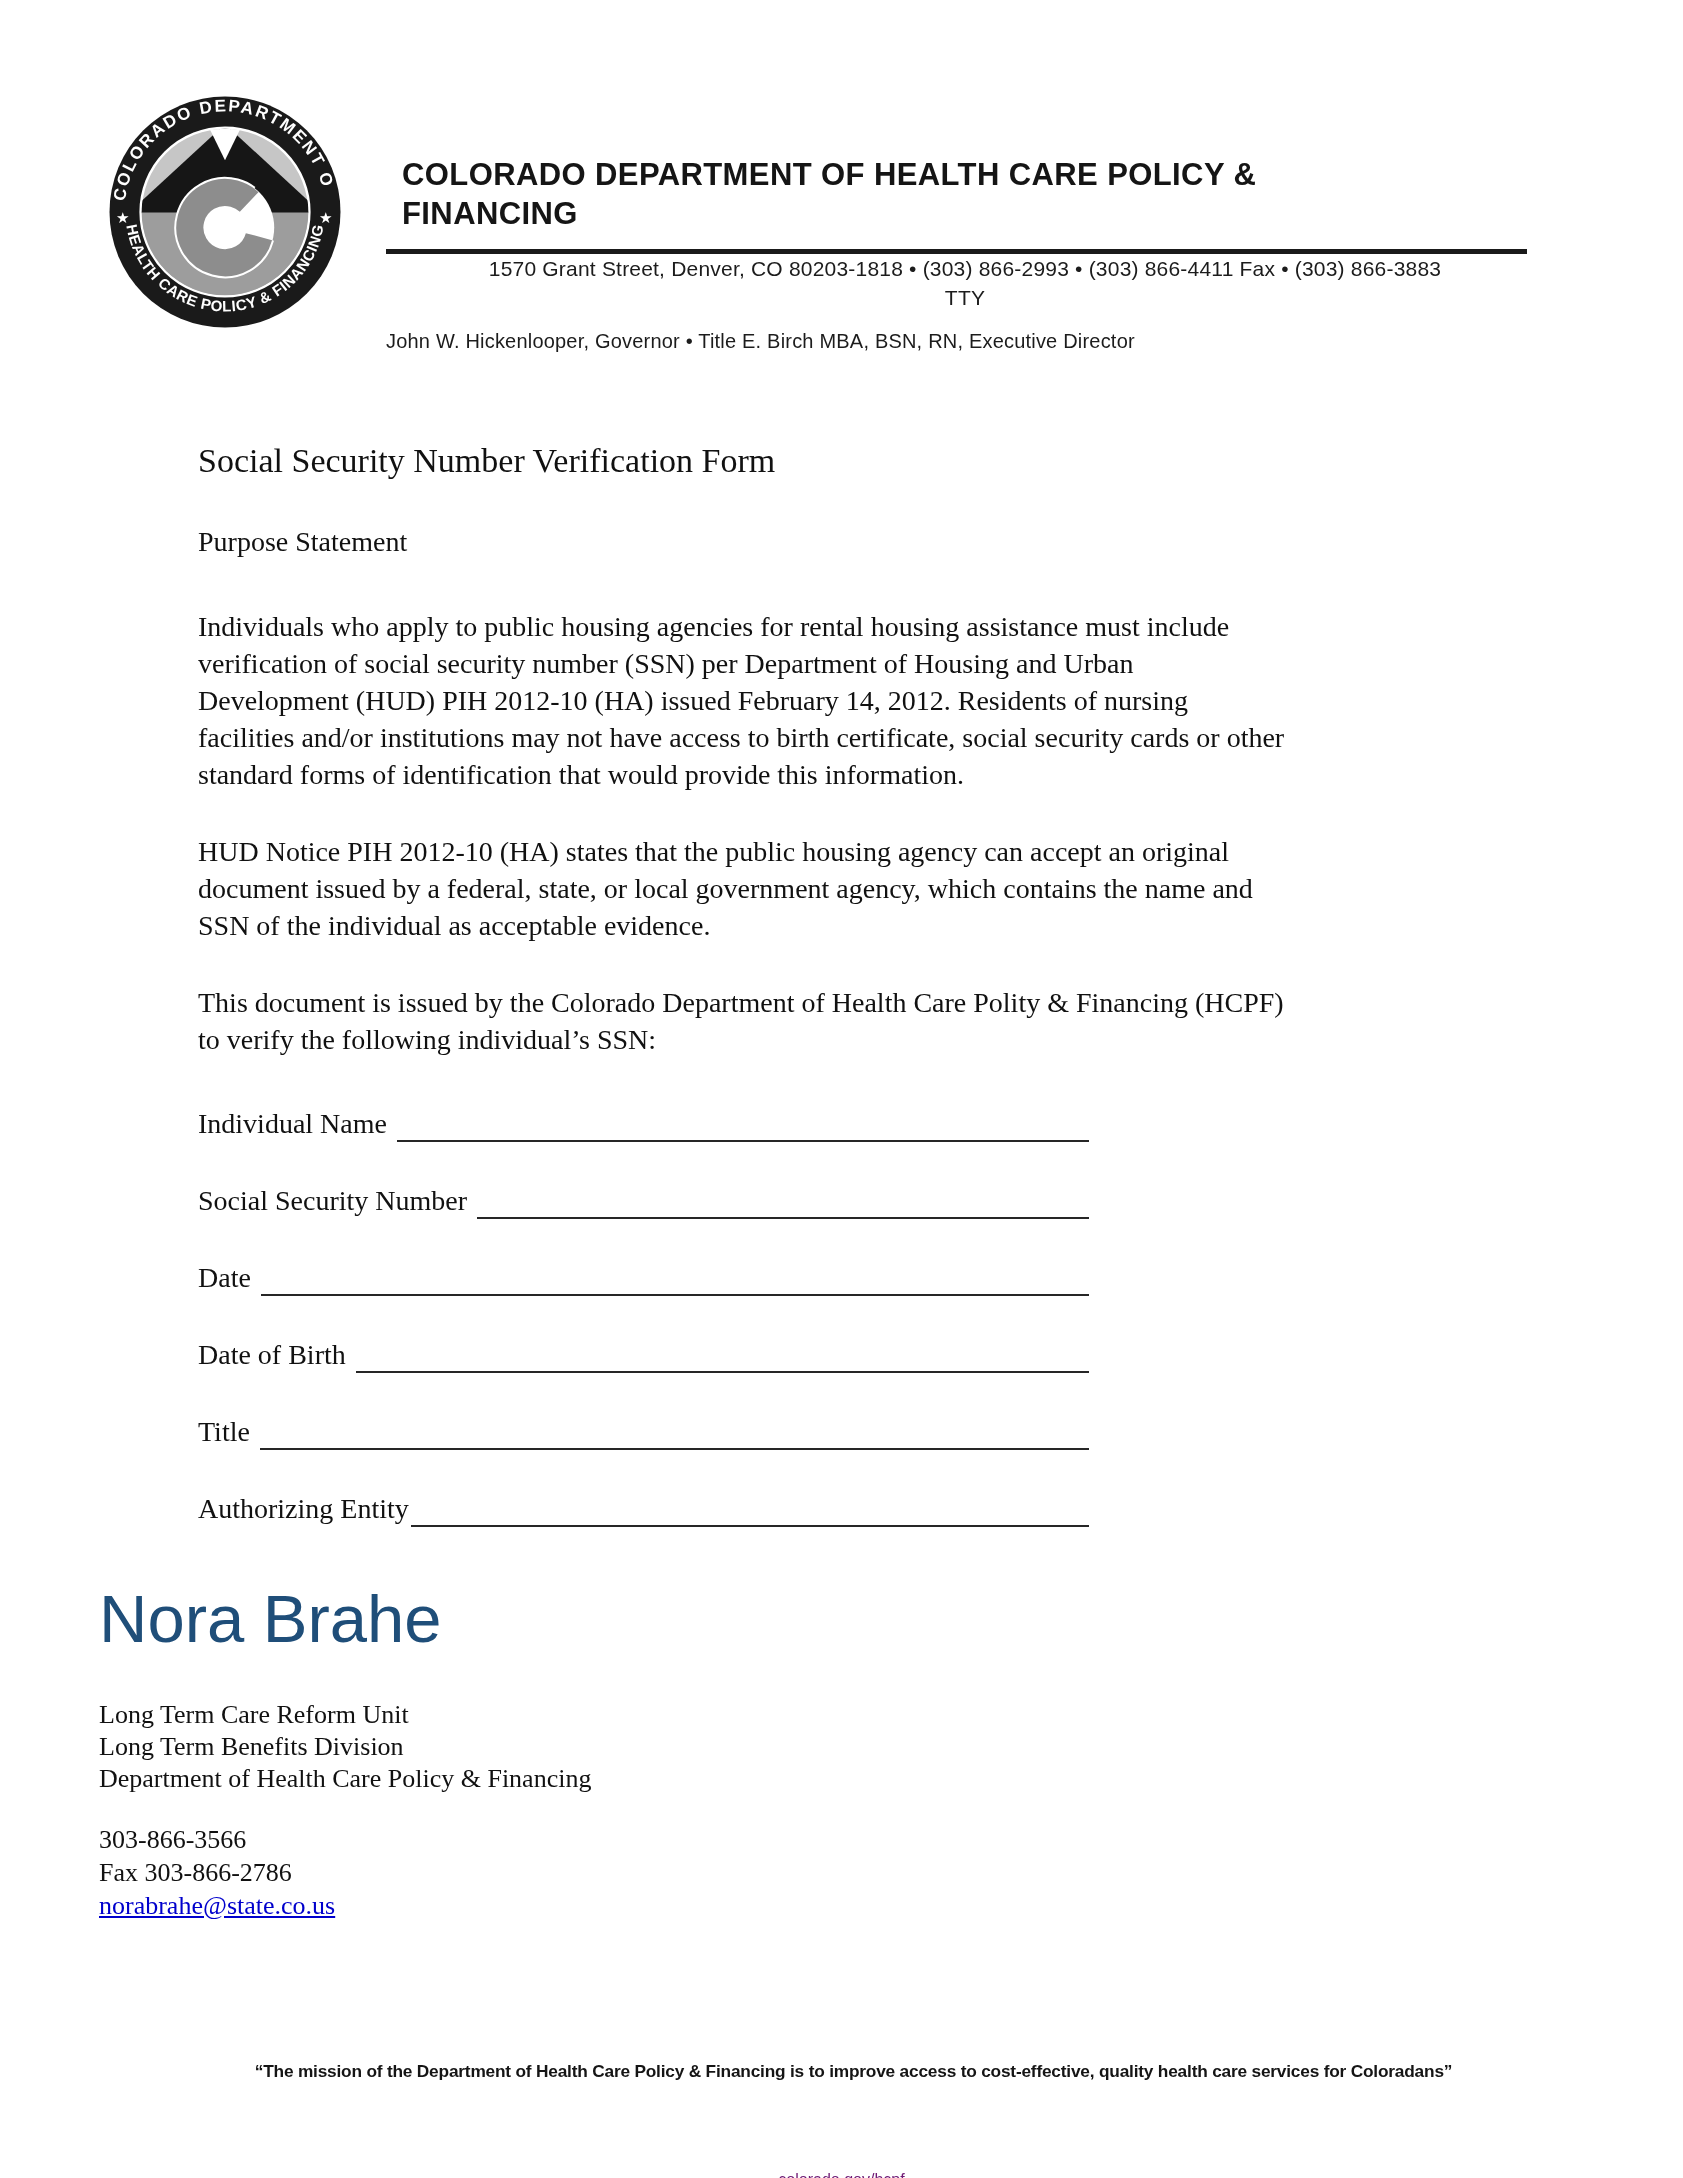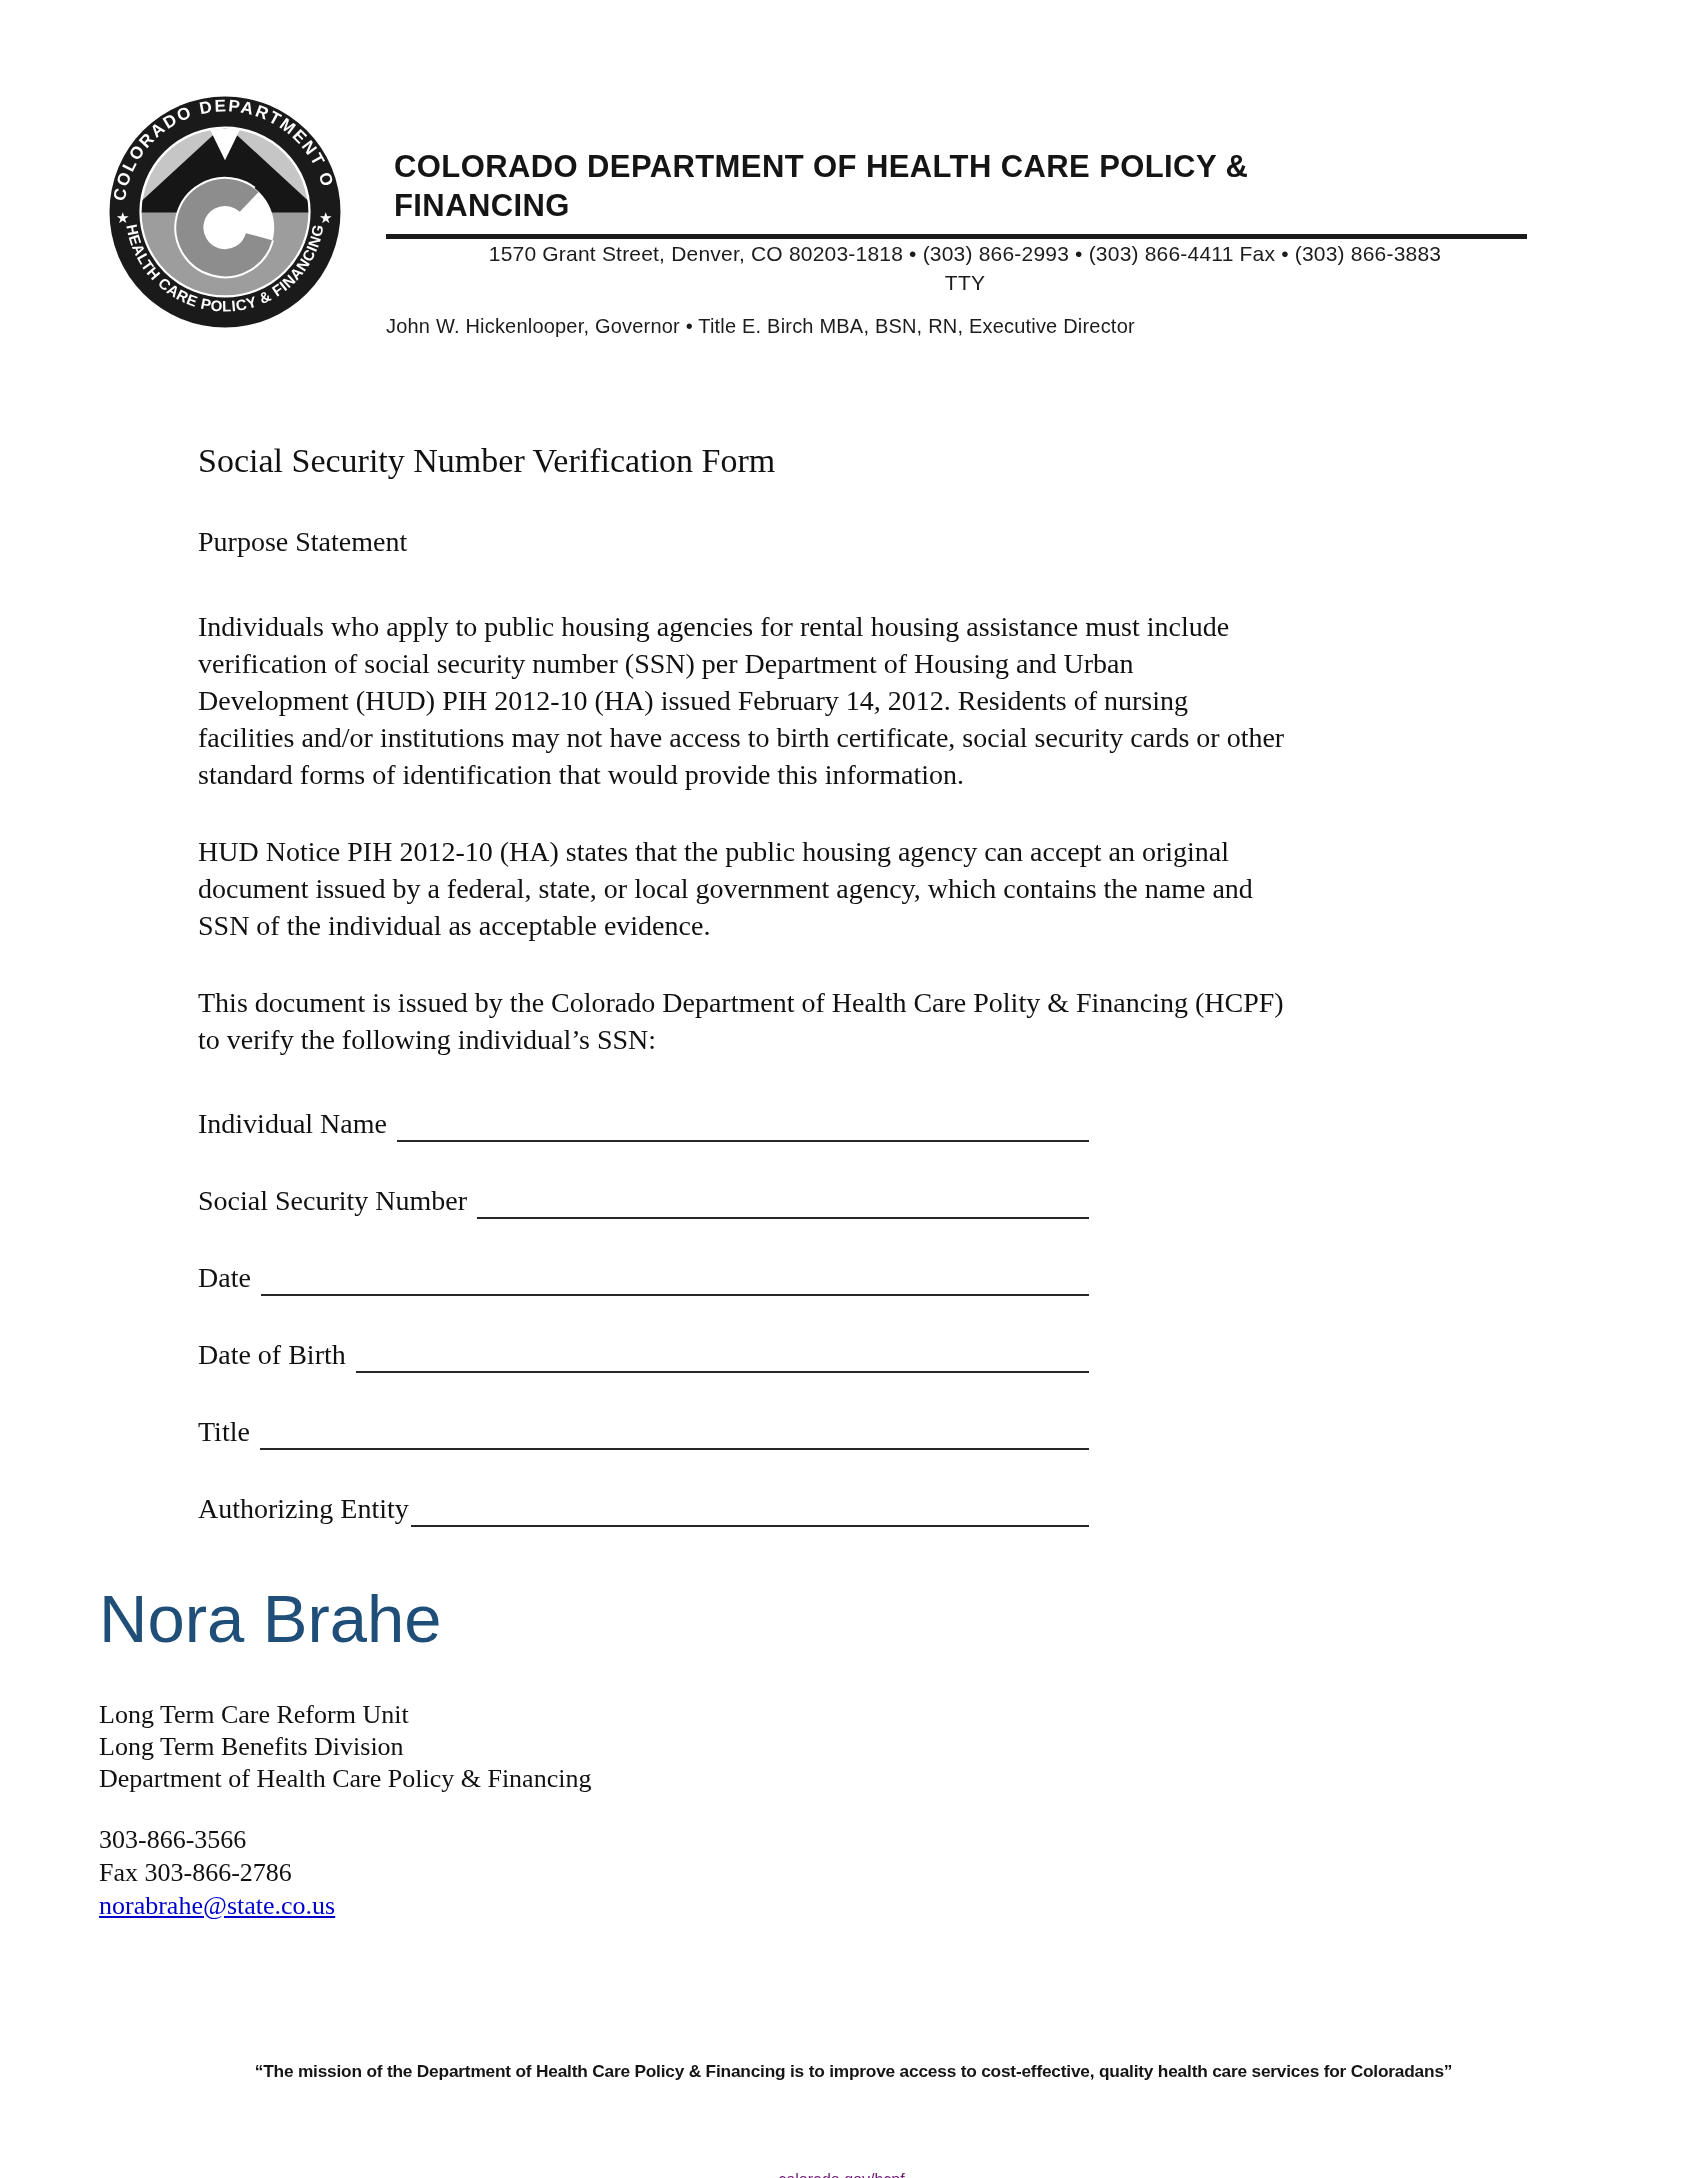--- a/index.html
+++ b/index.html
@@ -10,21 +10,21 @@
     font-family:"Liberation Serif", serif;
     color:#111;
     overflow:hidden;
   }
 
   
   .seal{position:absolute;left:107px;top:94px;width:236px;height:236px;}
   .header-text{position:absolute;left:386px;top:139px;width:1158px;font-family:"Liberation Sans",sans-serif;}
   .org-name{
     font-size:31px;font-weight:bold;letter-spacing:0.4px;
-    line-height:39px;color:#151515;white-space:pre-line;margin:8px;
+    line-height:39px;color:#151515;white-space:pre-line;margin:16px;
   }
   .header-rule{width:1141px;height:5px;background:#1a1a1a;margin-top:9px;}
   .address-line{
     font-size:21px;line-height:29px;color:#1c1c1c;
     white-space:pre-line;margin-top:0;letter-spacing:0.2px;text-align:center;
   }
   .leadership-line{font-size:20px;color:#1c1c1c;margin-top:18px;letter-spacing:0.2px;}
 
   
   .main{position:absolute;left:198px;top:434px;width:1445px;}

